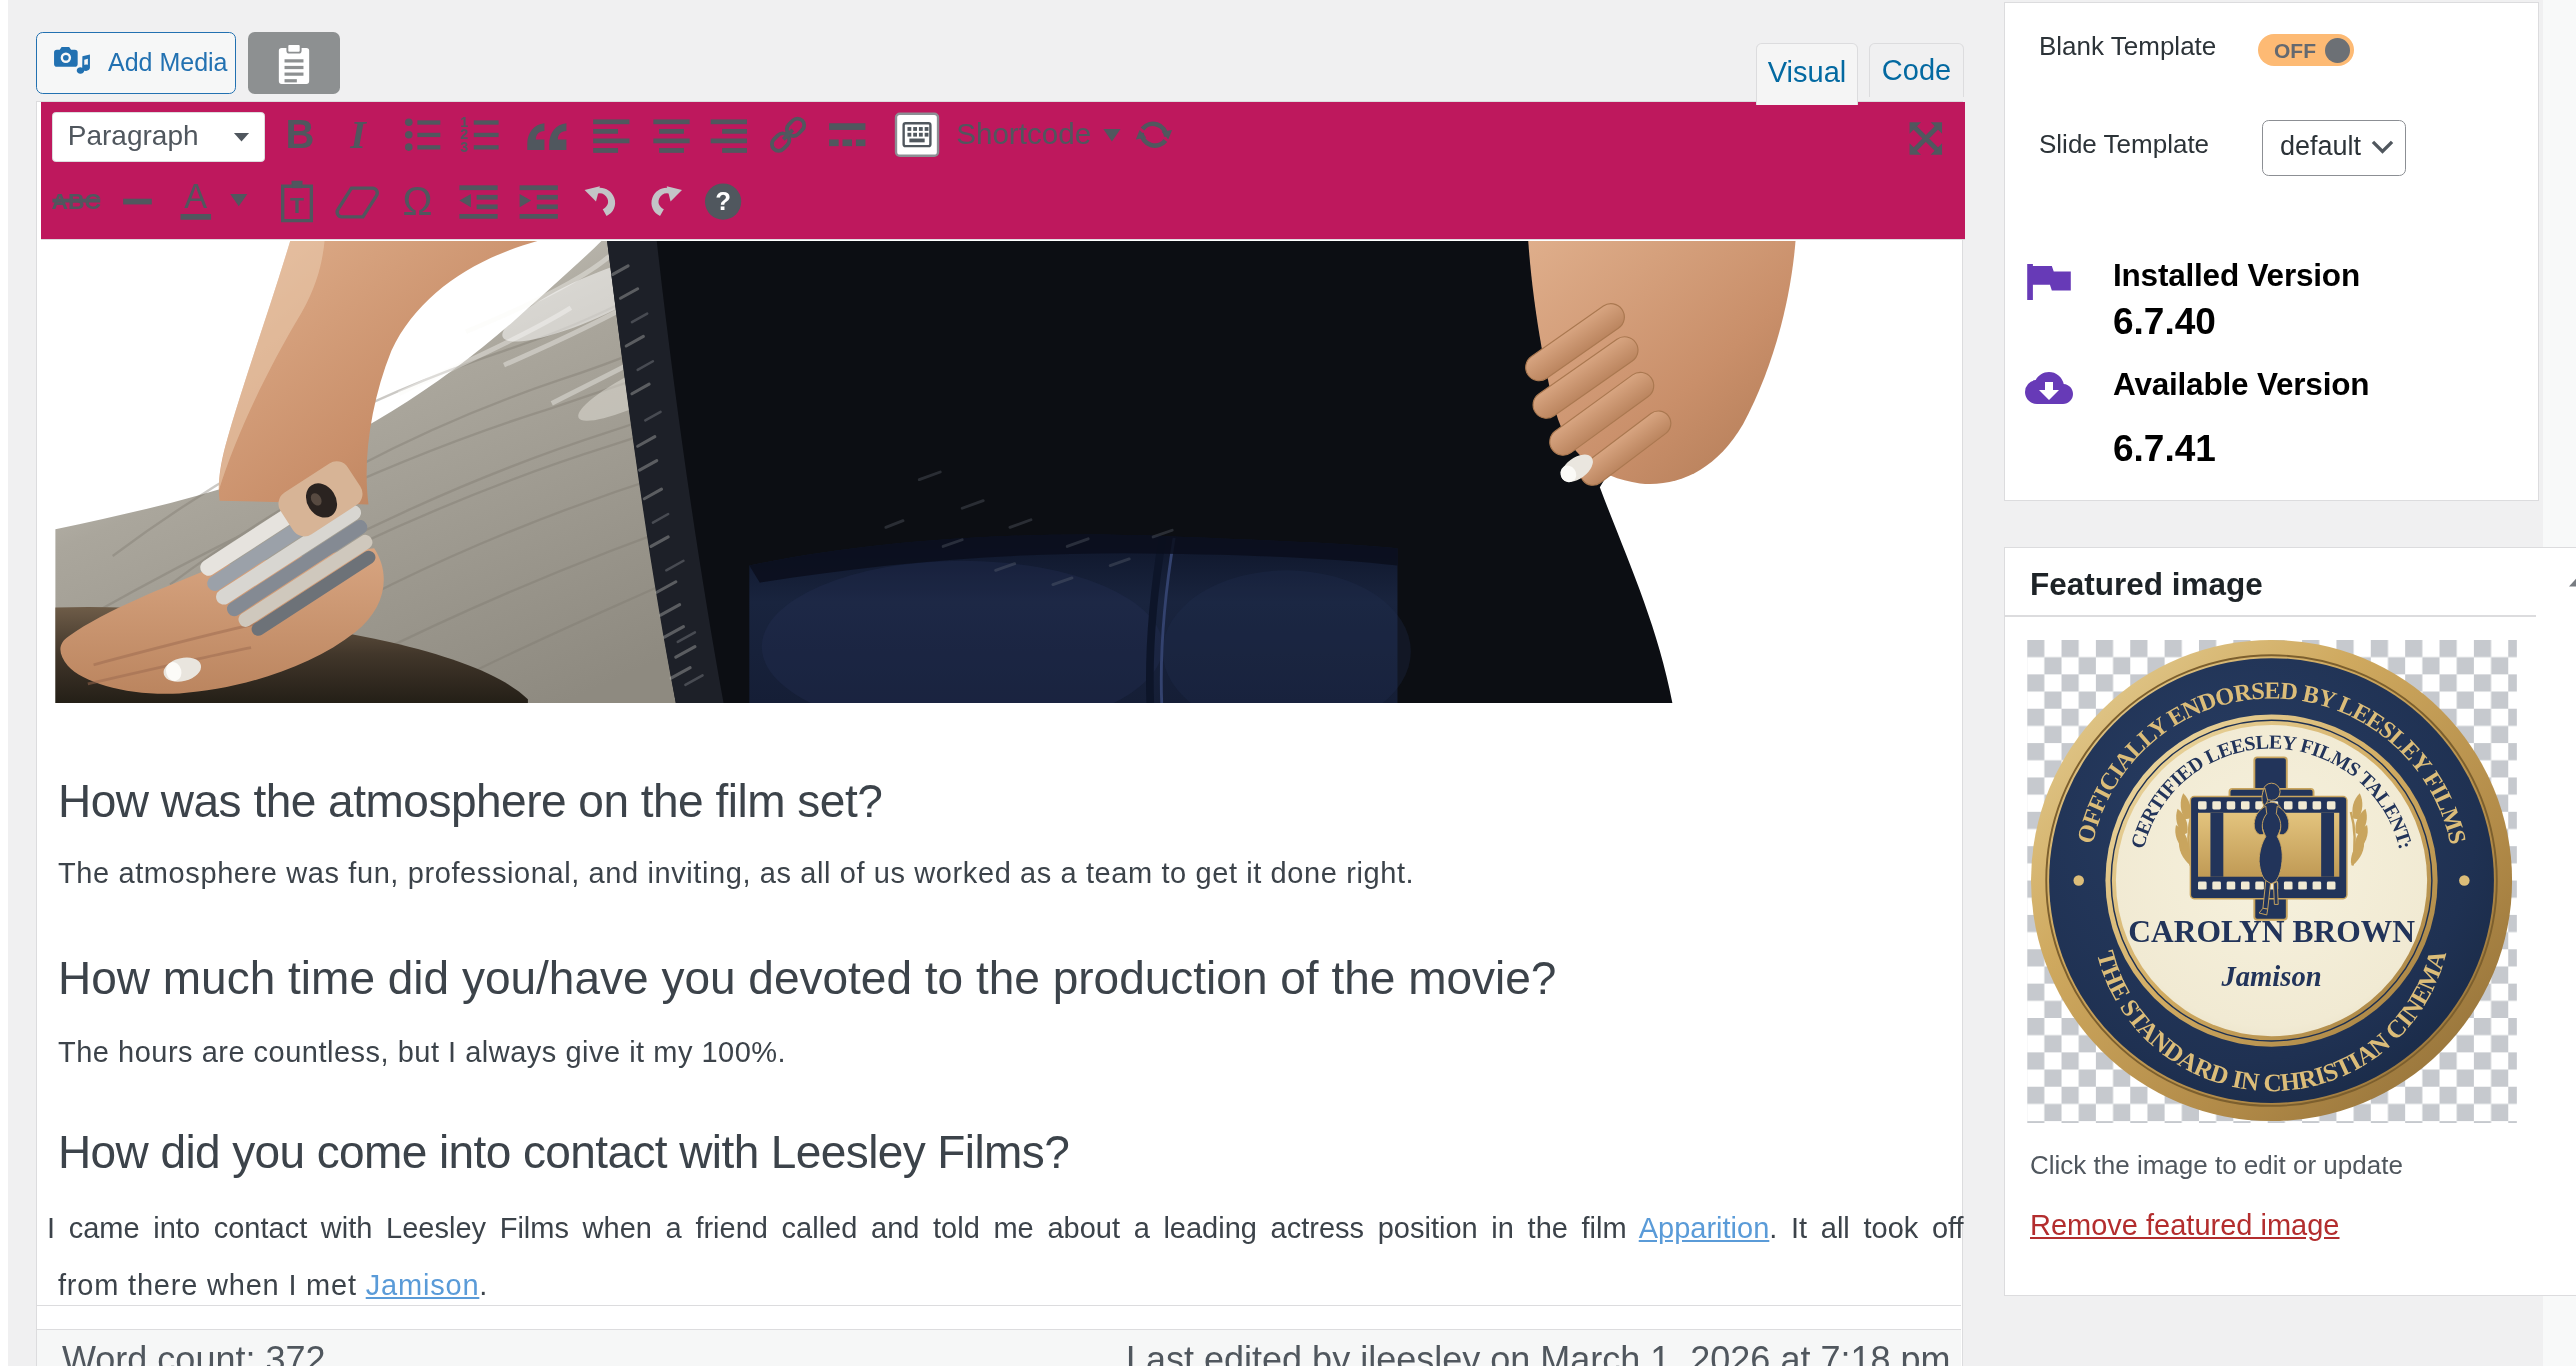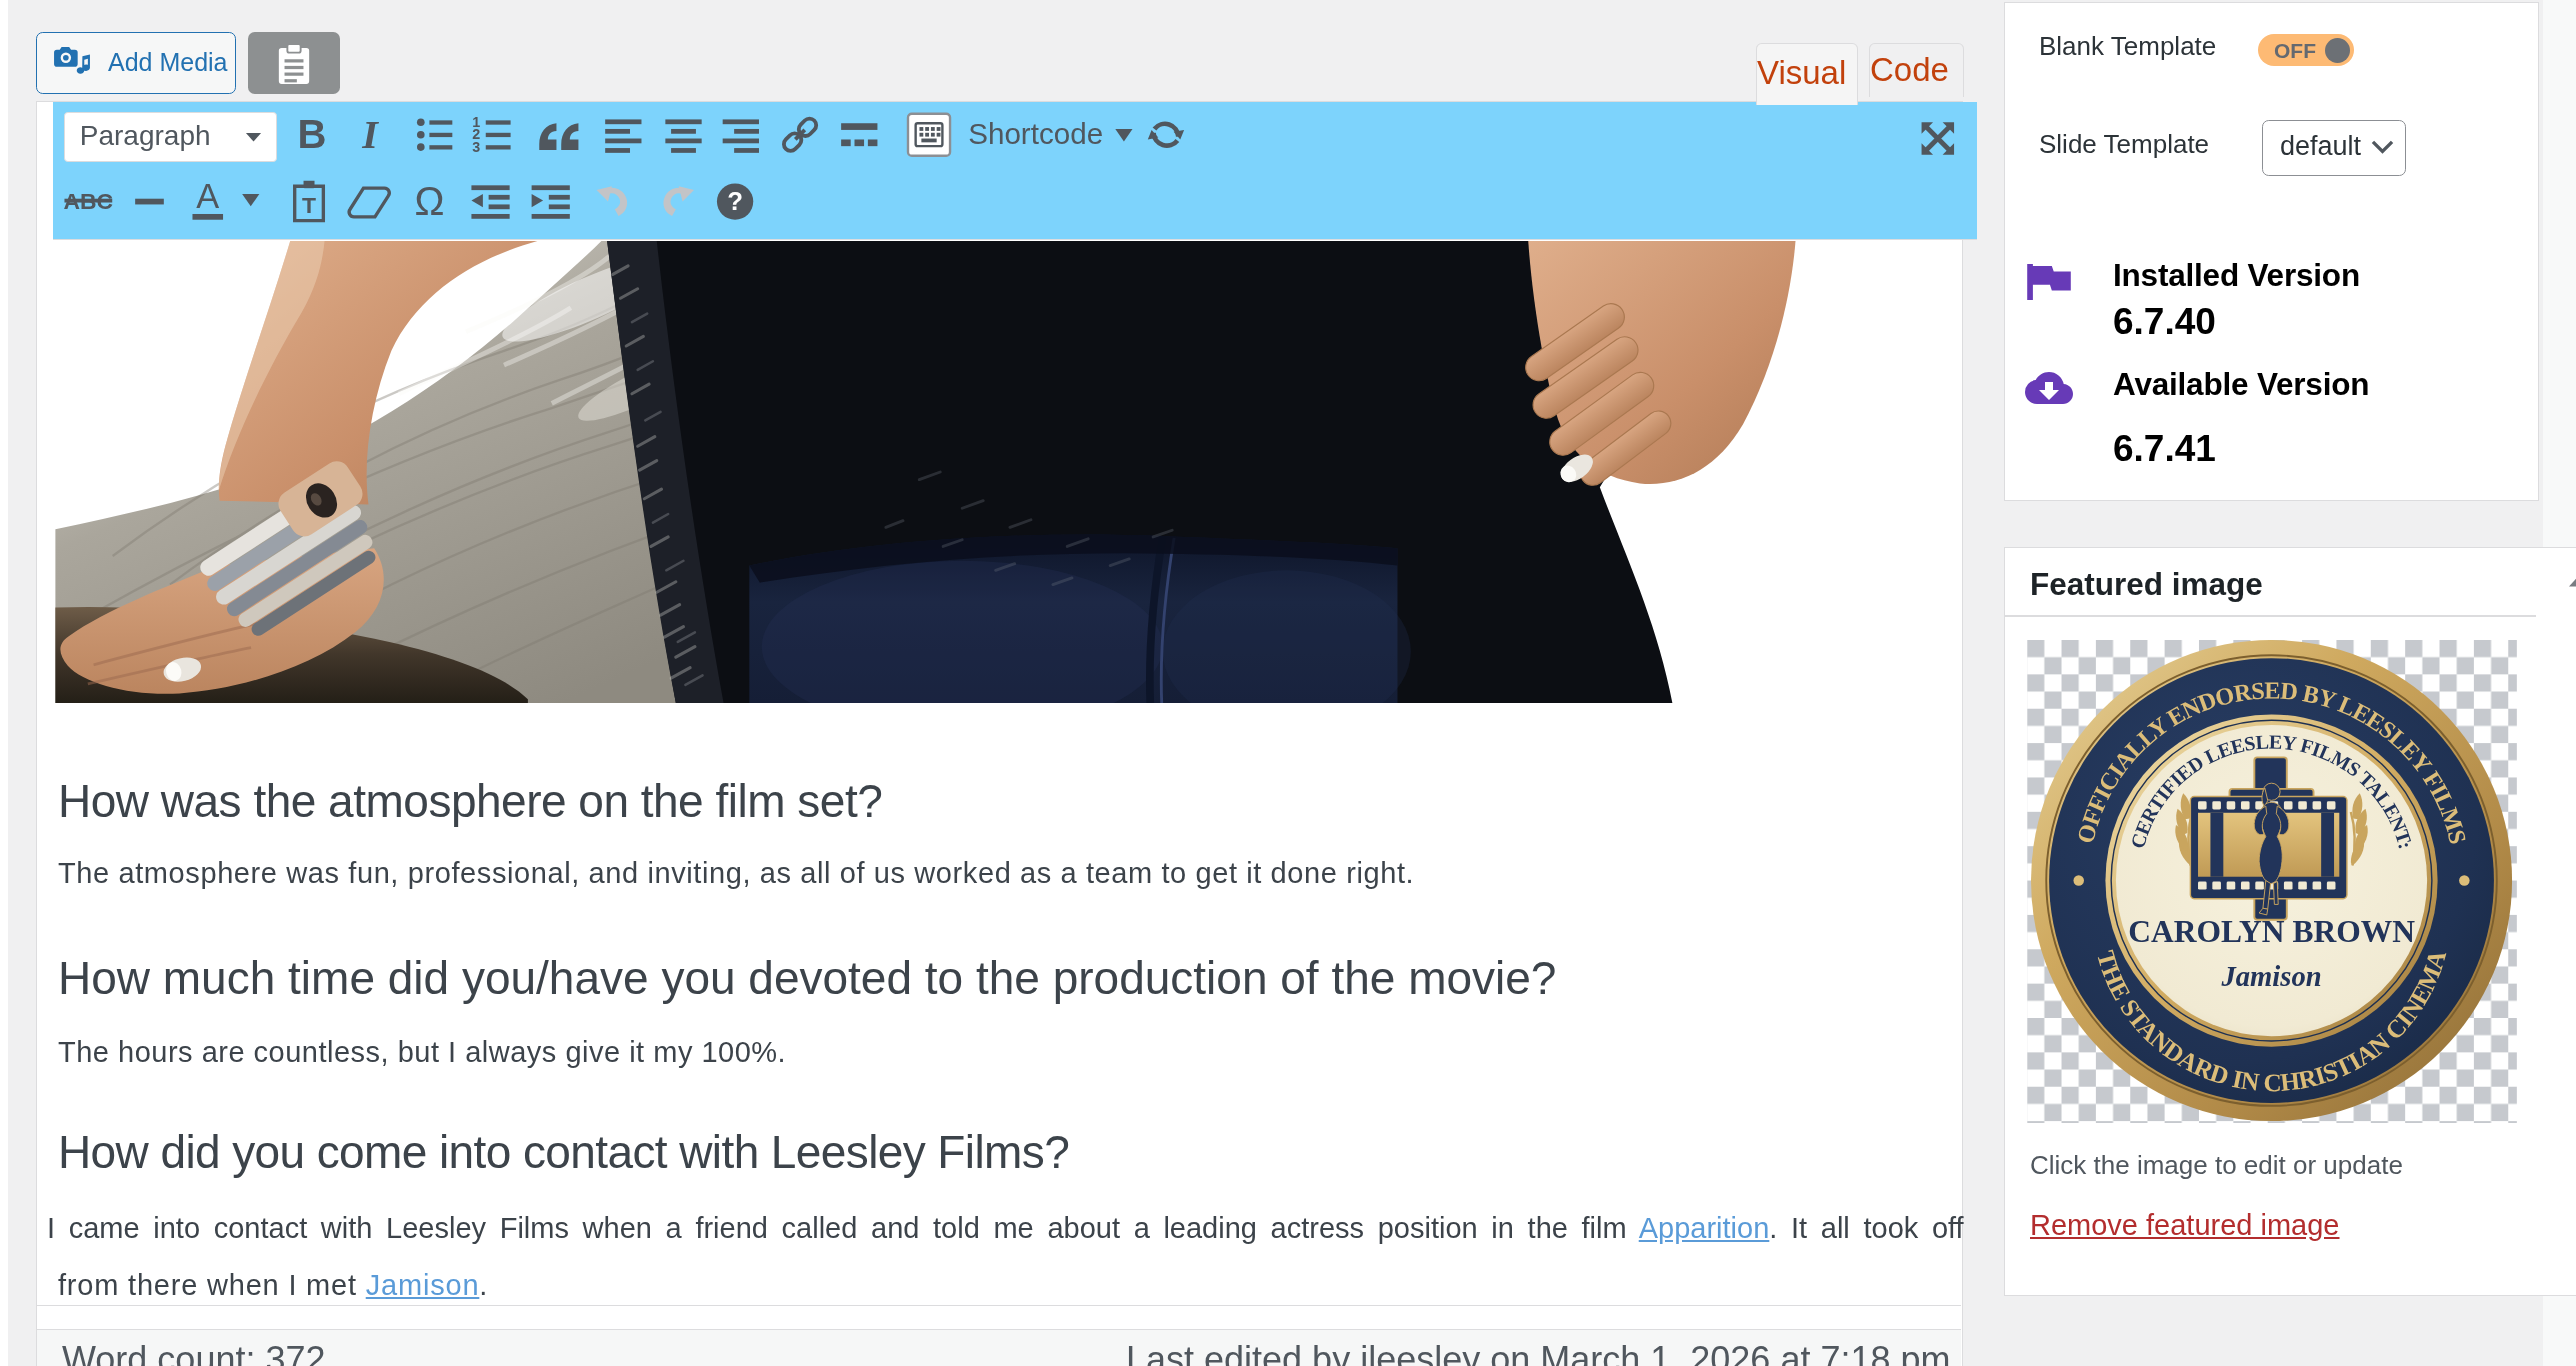--- a/index.html
+++ b/index.html
@@ -4,25 +4,25 @@
 <style>
   * { margin:0; padding:0; box-sizing:border-box; }
   html,body { width:2576px; height:1367px; background:#f0f0f1; font-family:"Liberation Sans", sans-serif; overflow:hidden; position:relative; }
   .abs { position:absolute; }
   
   #leftstrip { left:0; top:0; width:7.6px; height:1367px; background:#ffffff; }
   #rightstrip { left:2543px; top:0; width:33px; height:1367px; background:#f8f9f9; }
   #addmedia { left:36px; top:32px; width:200px; height:62px; background:#f6f7f7; border:1.9px solid #2271b1; border-radius:6.7px; color:#2271b1; font-size:25px; line-height:58px; text-align:left; }
   #addmedia .lbl { position:absolute; left:71px; top:0; white-space:nowrap; }
   #pastebtn { left:248px; top:32px; width:92px; height:62px; background:#8d9091; border-radius:6.7px; }
-  .tab { font-size:33px; color:#c2410c; }
+  .tab { font-size:29px; color:#0369a1; text-align:center; }
   #tabvisual { left:1756px; top:43px; width:102px; height:62px; background:#f5f5f5; border:1.9px solid #dcdcde; border-bottom:none; border-radius:5.7px 5.7px 0 0; line-height:57px; z-index:5; }
   #tabcode { left:1869px; top:43px; width:95px; height:54px; background:#f0f0f1; border:1.9px solid #dcdcde; border-bottom:none; border-radius:5.7px 5.7px 0 0; line-height:52px; }
   #container { left:36px; top:101px; width:1927px; height:1266px; background:#fff; border:1.9px solid #dcdcde; border-bottom:none; }
-  #toolbars { left:16px; top:0; width:1924px; height:138px; background:#7dd3fc; border-bottom:1.9px solid #dcdcde; position:absolute; }
+  #toolbars { left:4px; top:0; width:1924px; height:138px; background:#be185d; border-bottom:1.9px solid #dcdcde; position:absolute; }
   #statusbar1 { left:0; top:1203px; width:1924px; height:25px; background:#fff; border-top:1.9px solid #dcdcde; position:absolute; }
   #statusbar2 { left:0; top:1227px; width:1924px; height:38px; background:#f6f7f7; border-top:1.9px solid #dcdcde; position:absolute; font-size:36px; color:#50575e; }
   #wordcount { position:absolute; left:25px; top:8.6px; }
   #lastedited { position:absolute; right:10.5px; top:8.6px; }
   #paraselect { left:10.5px; top:9.6px; width:213px; height:50px; background:#fff; border:1.9px solid #dcdcde; border-radius:3.8px; font-size:28px; color:#50575e; line-height:46px; }
   
   .h2 { position:absolute; font-size:46px; color:#3c434a; white-space:nowrap; }
   .p { position:absolute; font-size:29px; color:#3c434a; white-space:nowrap; letter-spacing:0px; }
   .p a { color:#5a9bd8; text-decoration:underline; }
   

